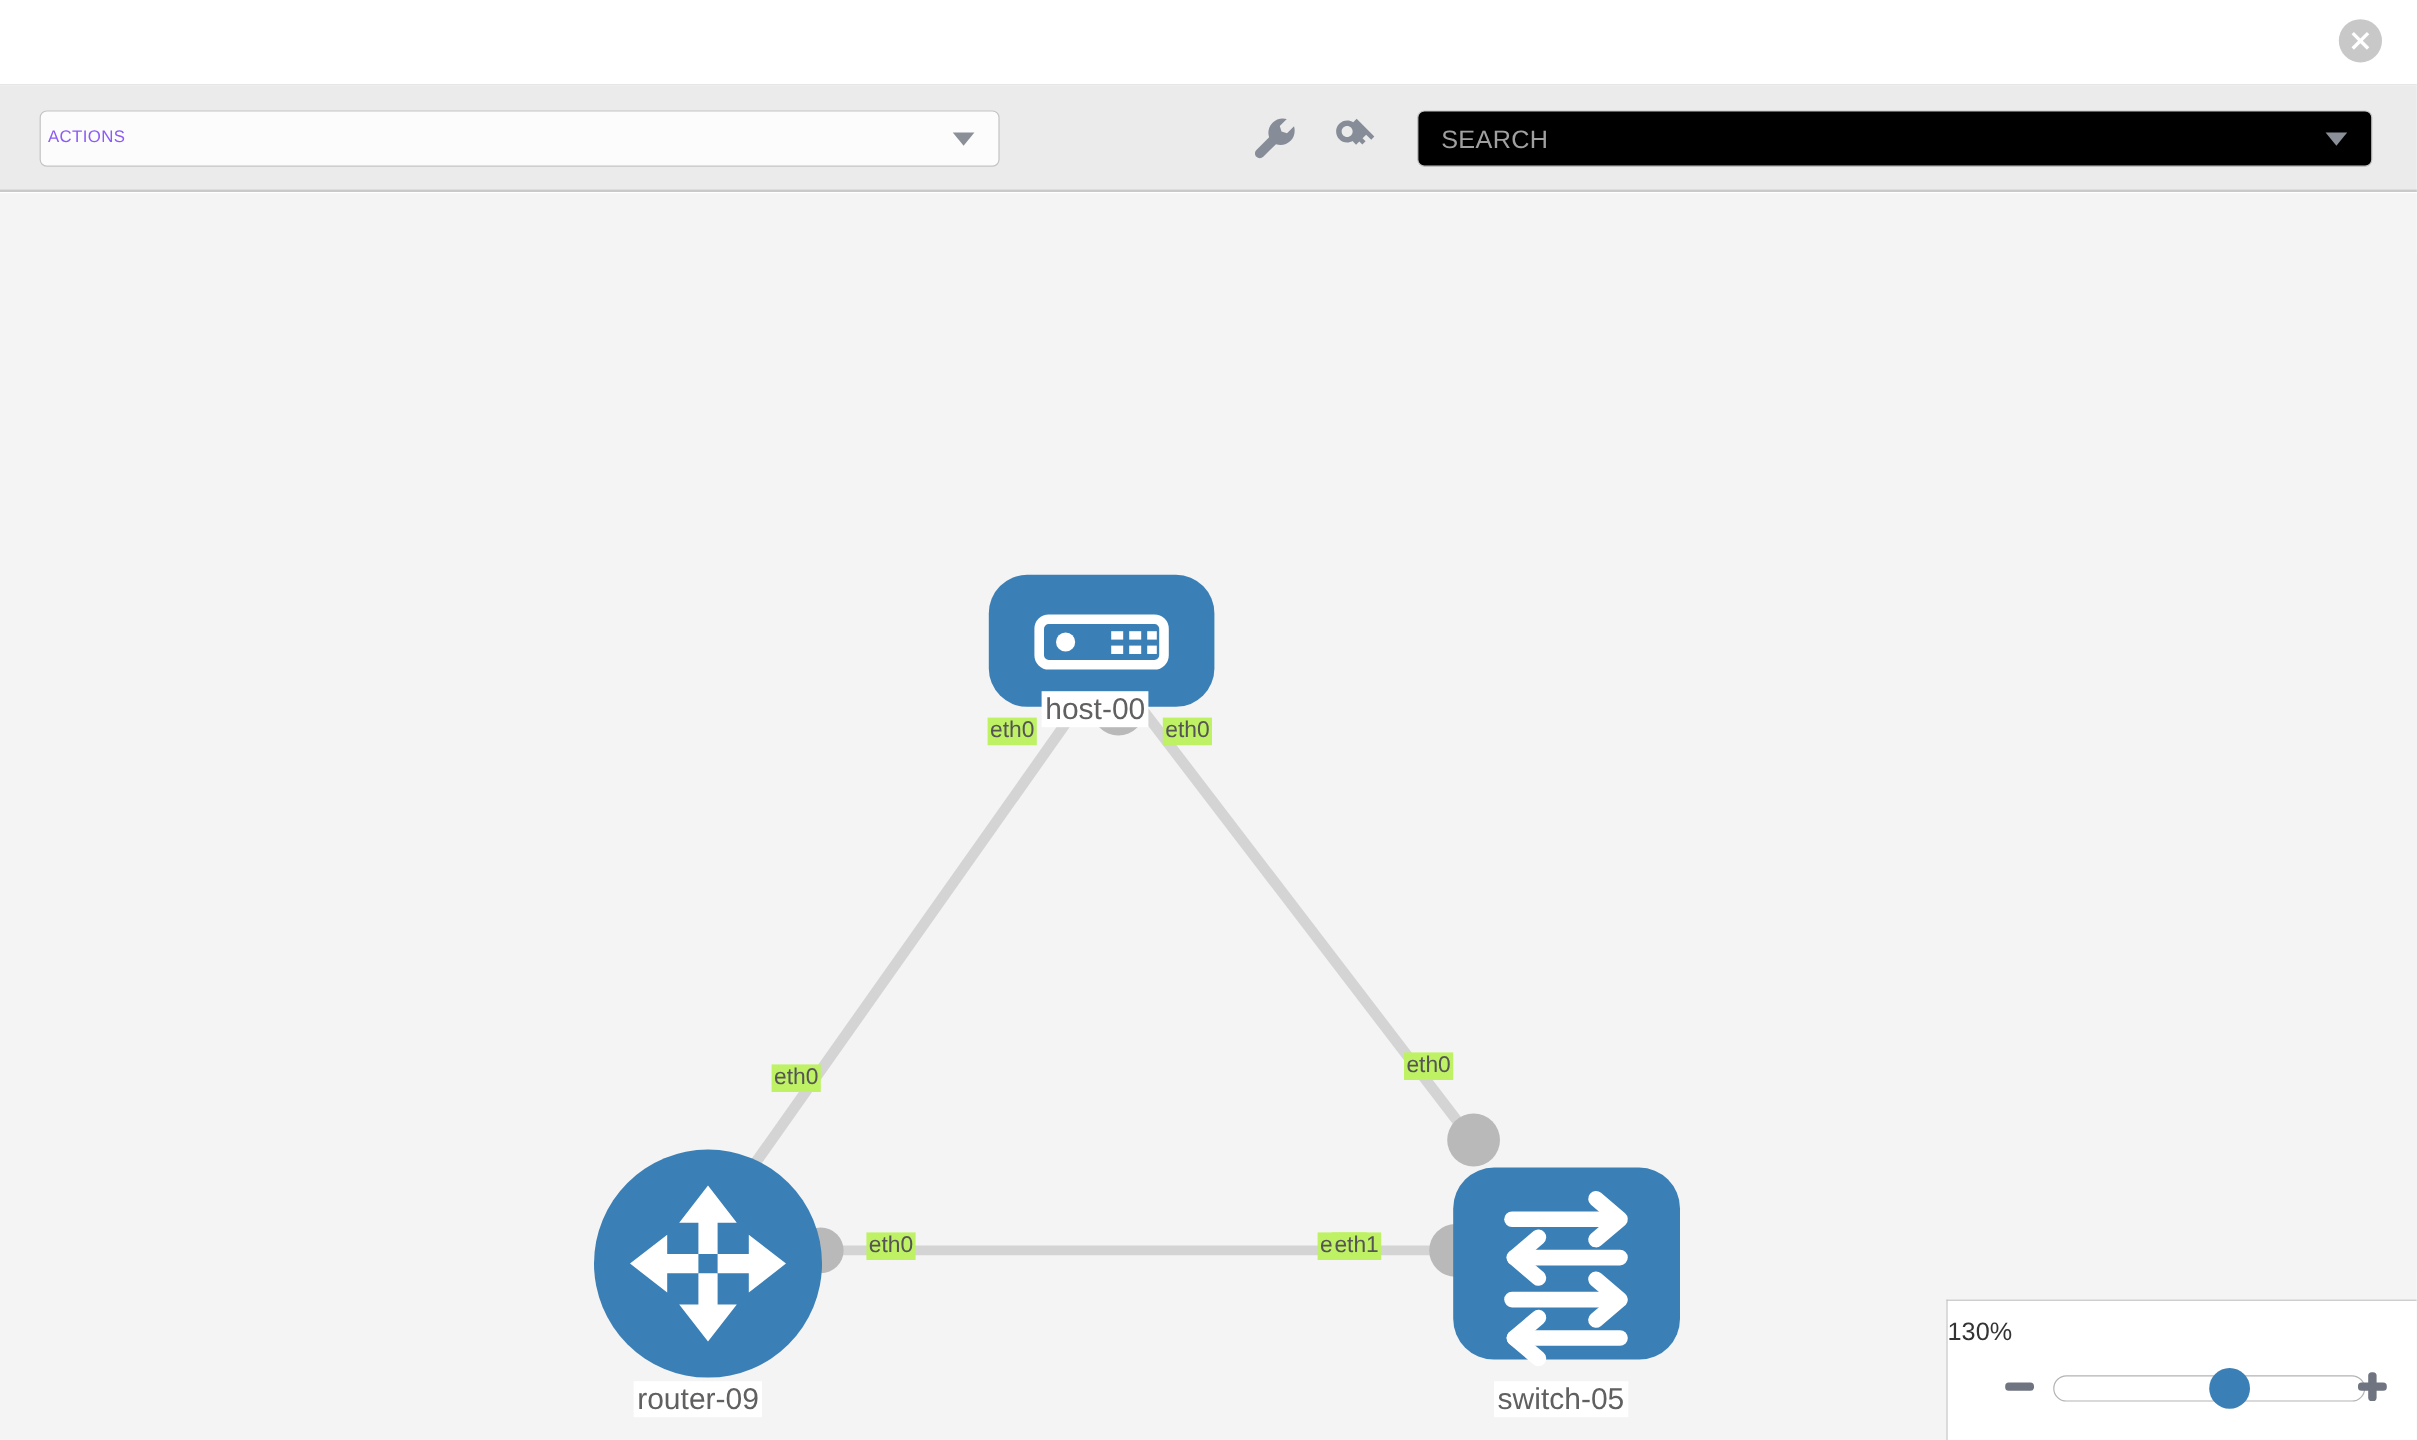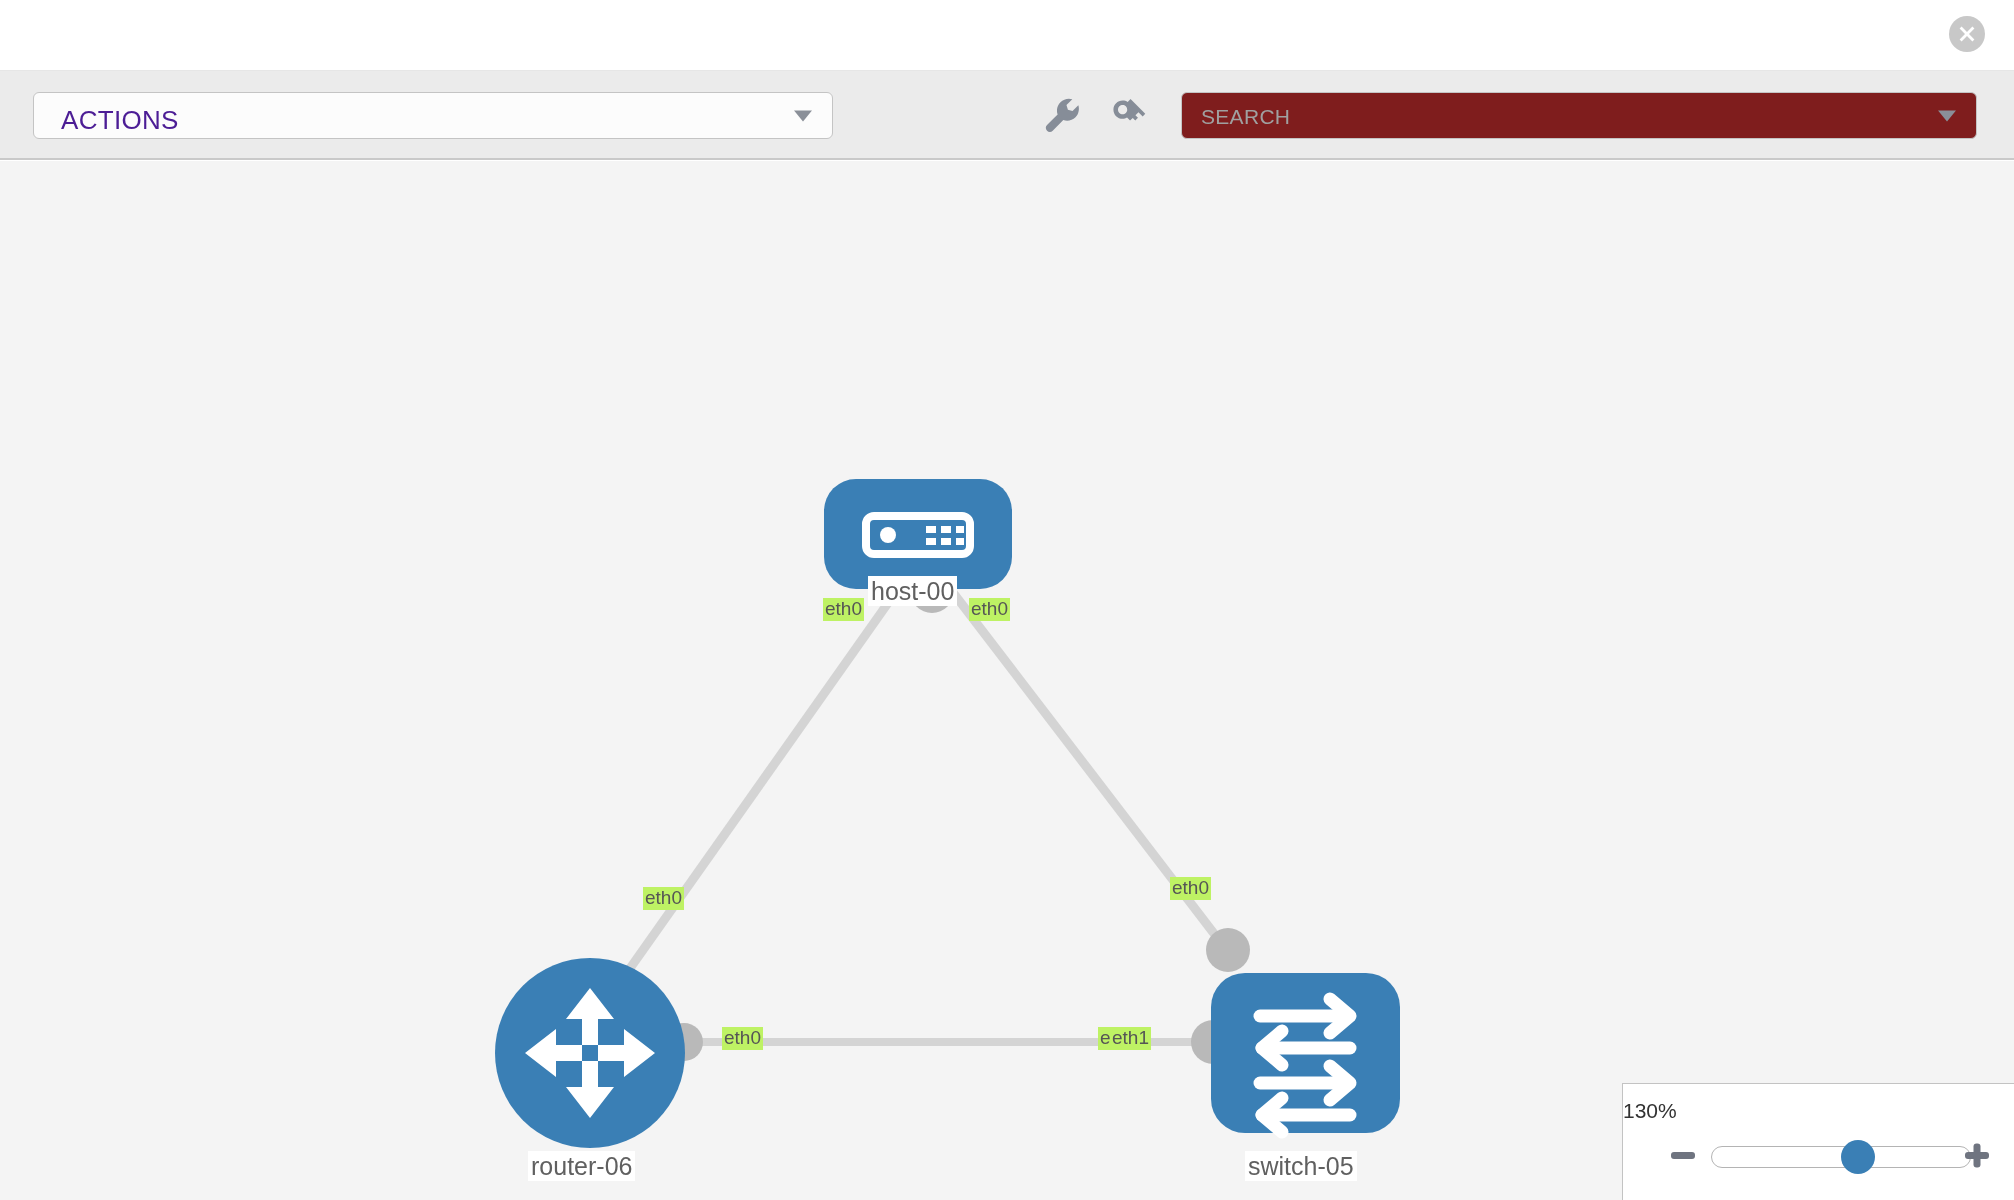--- a/index.html
+++ b/index.html
@@ -60,24 +60,24 @@
     top: 21px;
     width: 800px;
     height: 47px;
     background: #fcfcfc;
     border: 1px solid #c4c4c4;
     border-radius: 6px;
     cursor: pointer;
   }
   .actions-select .sel-label {
     position: absolute;
-    left: 27px;
+    left: 6px;
     top: 12px;
-    font-size: 26px;
-    color: #4c1d95;
+    font-size: 14px;
+    color: #8b5cf6;
     letter-spacing: 0.3px;
   }
   .caret {
     position: absolute;
     right: 20px;
     top: 50%;
     transform: translateY(-50%);
     width: 0; height: 0;
     border-left: 9px solid transparent;
     border-right: 9px solid transparent;
@@ -95,21 +95,21 @@
   }
   .tool-icon.wrench { left: 1040px; }
   .tool-icon.key    { left: 1105px; }
 
   .search-select {
     position: absolute;
     left: 1181px;
     top: 21px;
     width: 796px;
     height: 47px;
-    background: #7f1d1d;
+    background: #000000;
     border: 1px solid #c4c4c4;
     border-radius: 6px;
     cursor: text;
   }
   .search-select .sel-label {
     position: absolute;
     left: 19px;
     top: 12px;
     font-size: 21px;
     color: #a0a0a0;
@@ -301,21 +301,21 @@
         <line x1="1260" y1="922" x2="1348" y2="922"></line>
         <polyline points="1330,905 1350,922 1330,939"></polyline>
 
         <line x1="1262" y1="954" x2="1350" y2="954"></line>
         <polyline points="1282,937 1262,954 1282,971"></polyline>
       </g>
     </g>
   </svg>
 
   <div class="node-label" style="left:868px; top:415px;">host-00</div>
-  <div class="node-label" style="left:528px; top:990px;">router-06</div>
+  <div class="node-label" style="left:528px; top:990px;">router-09</div>
   <div class="node-label" style="left:1245px; top:990px;">switch-05</div>
 
   <div class="iface-label" style="left:823px; top:437px;">eth0</div>
   <div class="iface-label" style="left:969px; top:437px;">eth0</div>
   <div class="iface-label" style="left:643px; top:726px;">eth0</div>
   <div class="iface-label" style="left:1170px; top:716px;">eth0</div>
   <div class="iface-label" style="left:722px; top:866px;">eth0</div>
   <div class="iface-label" style="left:1098px; top:866px;">eth0</div>
   <div class="iface-label" style="left:1110px; top:866px;">eth1</div>
 

